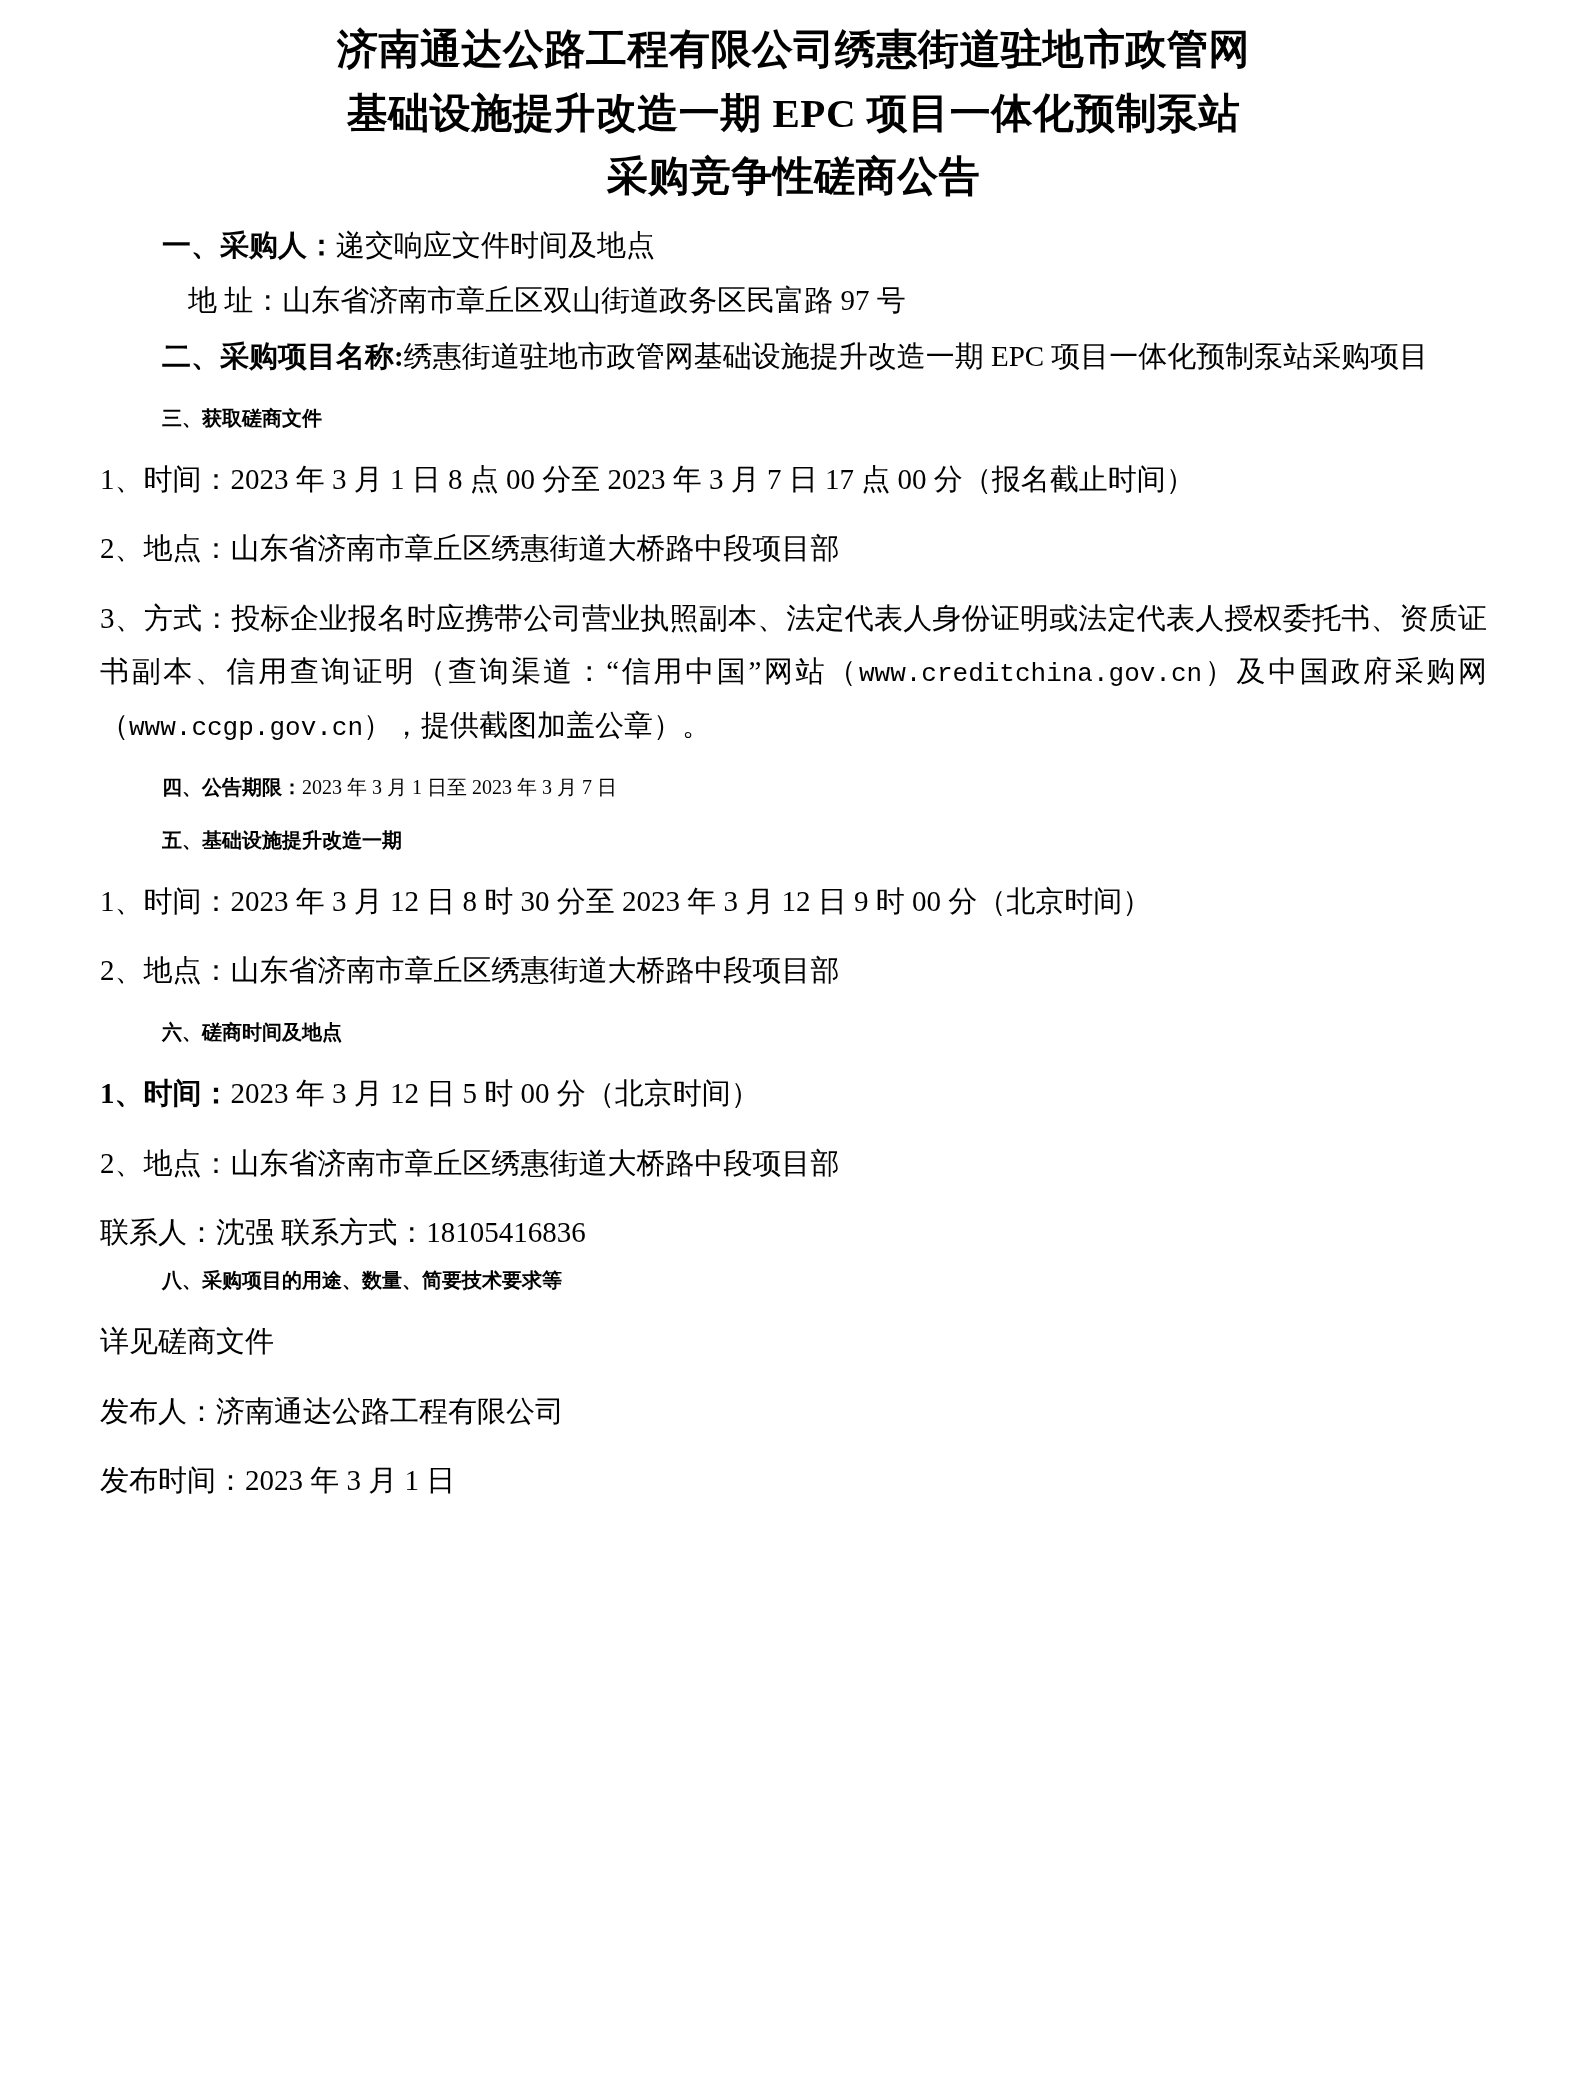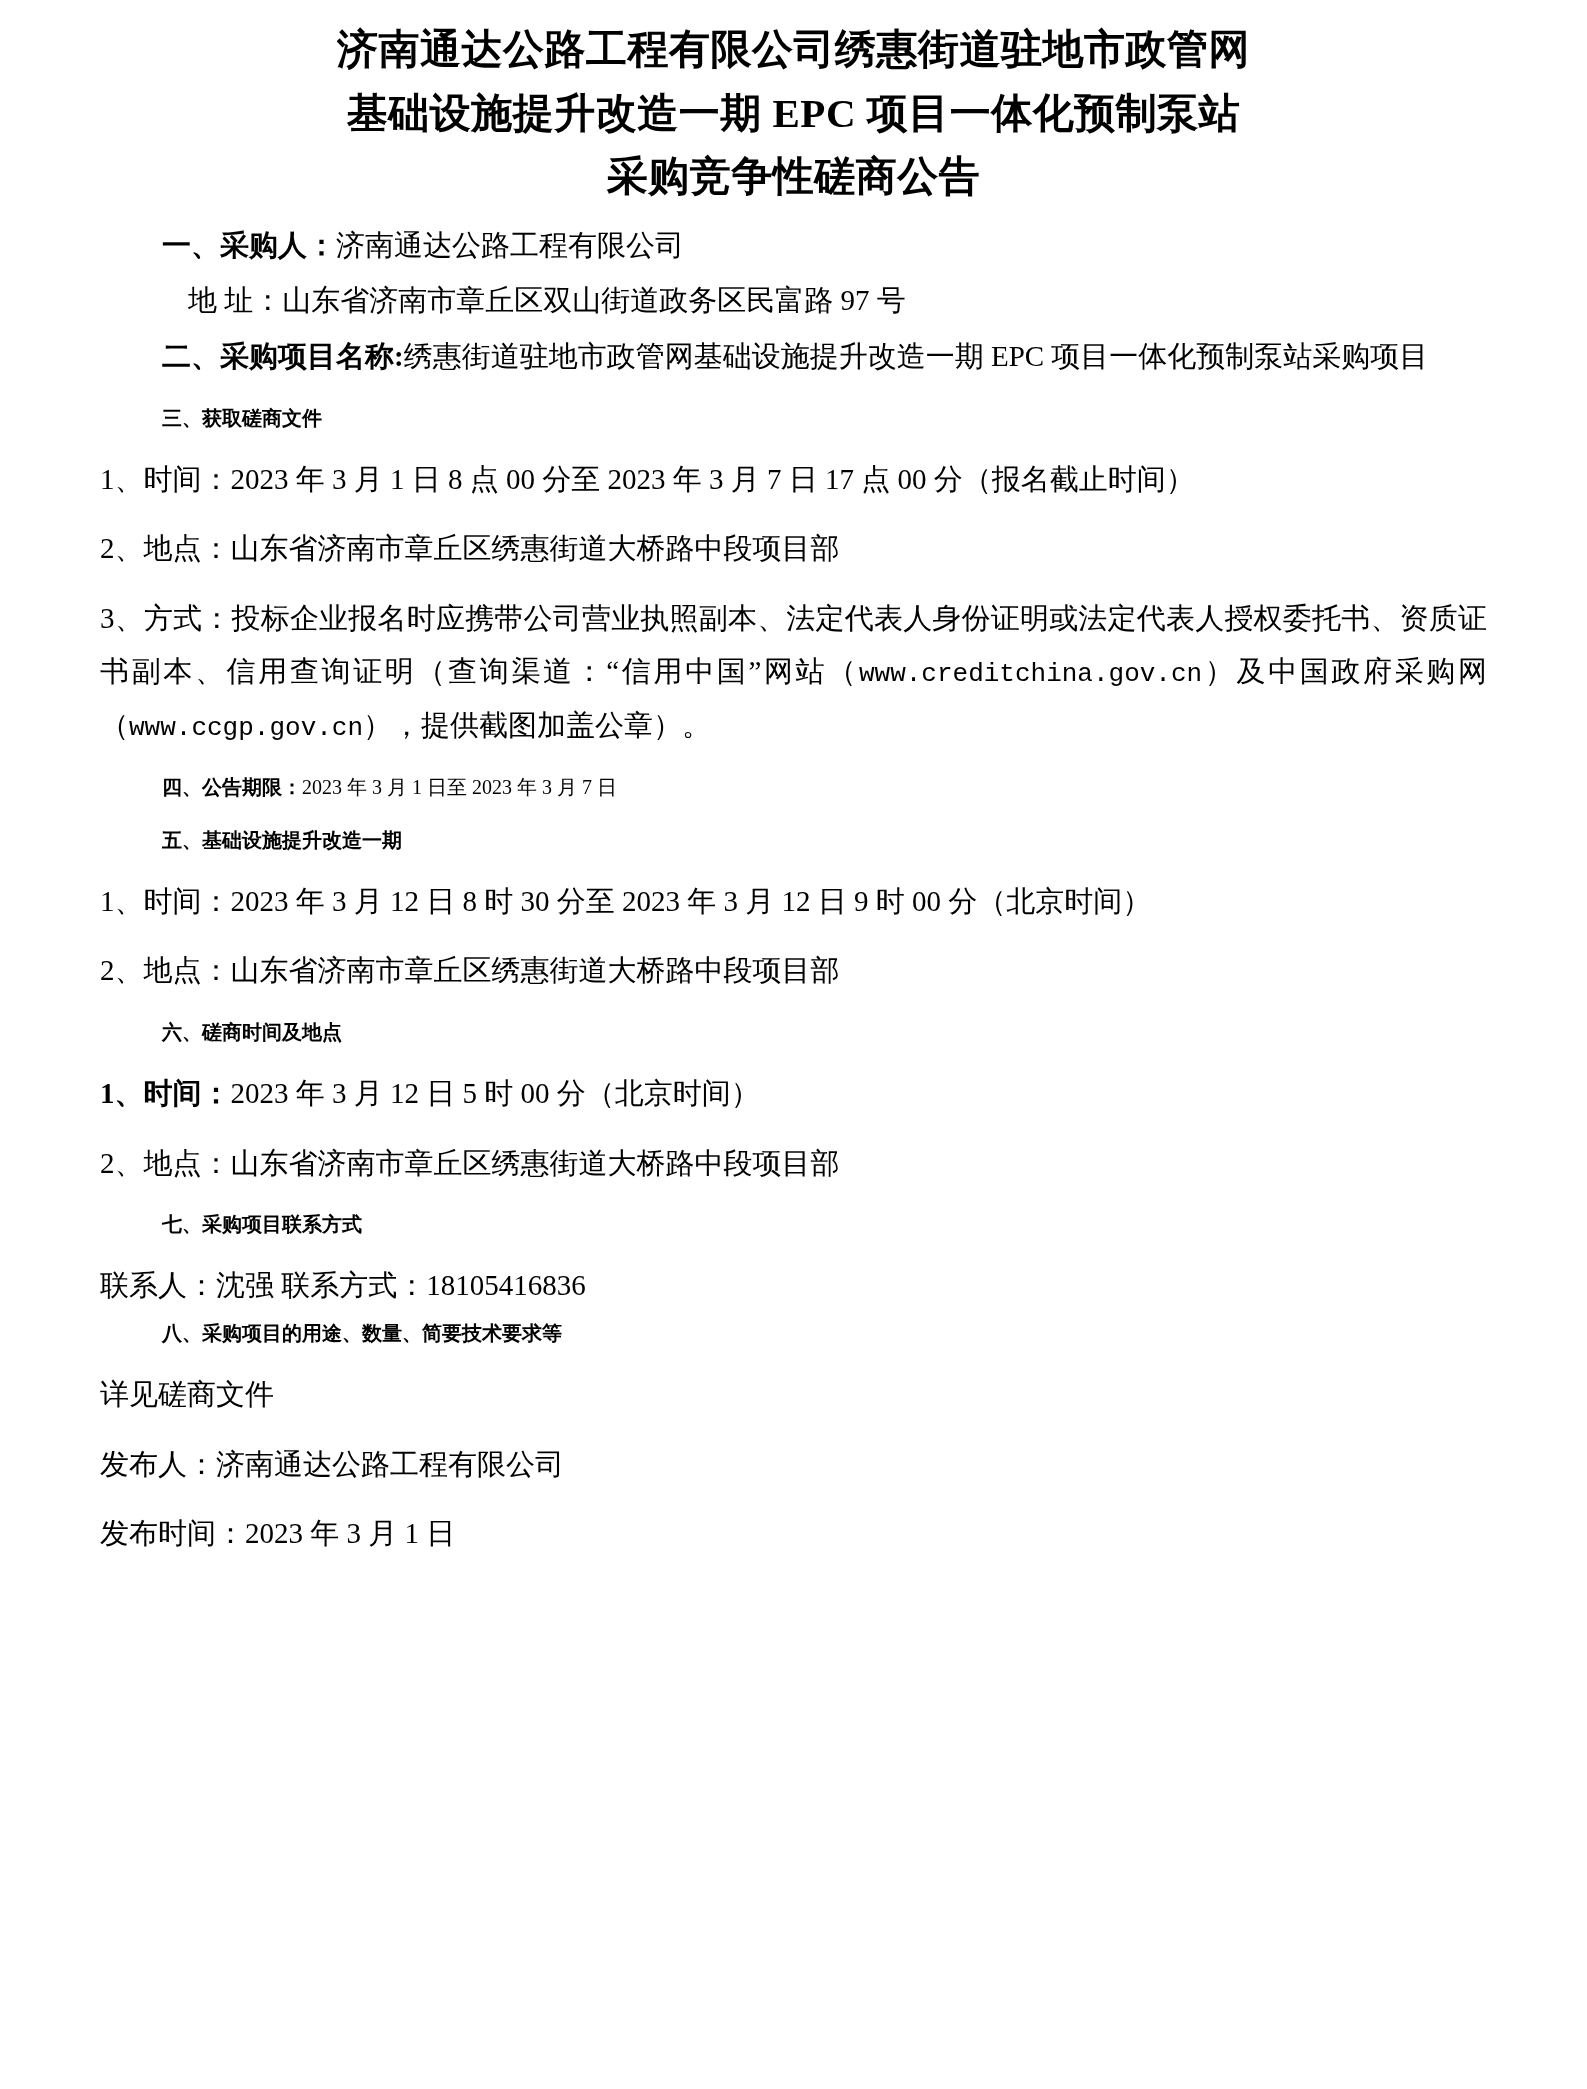--- a/index.html
+++ b/index.html
@@ -73,21 +73,21 @@
 <div class="page">
 
   <div class="doc-title">
     <span class="tline">济南通达公路工程有限公司绣惠街道驻地市政管网</span>
     <span class="tline">基础设施提升改造一期 EPC 项目一体化预制泵站</span>
     <span class="tline">采购竞争性磋商公告</span>
   </div>
 
   <div class="body-block">
 
-    <p class="lead-indent p-tight"><span class="bold">一、采购人：</span><span>济南通达公路工程有限公司</span></p>
+    <p class="lead-indent p-tight"><span class="bold">一、采购人：</span><span>递交响应文件时间及地点</span></p>
 
     <p class="lead-indent2 p-tight"><span>地    址：</span><span>山东省济南市章丘区双山街道政务区民富路 97 号</span></p>
 
     <p class="lead-indent p-tight"><span class="bold">二、采购项目名称:</span><span>绣惠街道驻地市政管网基础设施提升改造一期 EPC 项目一体化预制泵站采购项目</span></p>
 
     <p class="sec-head p-gap">三、获取磋商文件</p>
 
     <p class="p-gap">1、时间：2023 年 3 月 1 日 8 点 00 分至 2023 年 3 月 7 日 17 点 00 分（报名截止时间）</p>
 
     <p class="p-gap">2、地点：山东省济南市章丘区绣惠街道大桥路中段项目部</p>
@@ -101,21 +101,20 @@
     <p class="p-gap">1、时间：2023 年 3 月 12 日 8 时 30 分至 2023 年 3 月 12 日 9 时 00 分（北京时间）</p>
 
     <p class="p-gap">2、地点：山东省济南市章丘区绣惠街道大桥路中段项目部</p>
 
     <p class="sec-head p-gap">六、磋商时间及地点</p>
 
     <p class="p-gap"><span class="bold">1、时间：</span><span>2023 年 3 月 12 日 5 时 00 分（北京时间）</span></p>
 
     <p class="p-gap">2、地点：山东省济南市章丘区绣惠街道大桥路中段项目部</p>
 
-    <p class="sec-head p-gap">七、采购项目联系方式</p>
 
     <p class="p-gap">联系人：沈强      联系方式：18105416836</p>
 
     <p class="sec-head p-tight">八、采购项目的用途、数量、简要技术要求等</p>
 
     <p class="p-gap">详见磋商文件</p>
 
     <p class="p-gap">发布人：济南通达公路工程有限公司</p>
 
     <p class="p-gap">发布时间：2023 年 3 月 1 日</p>

